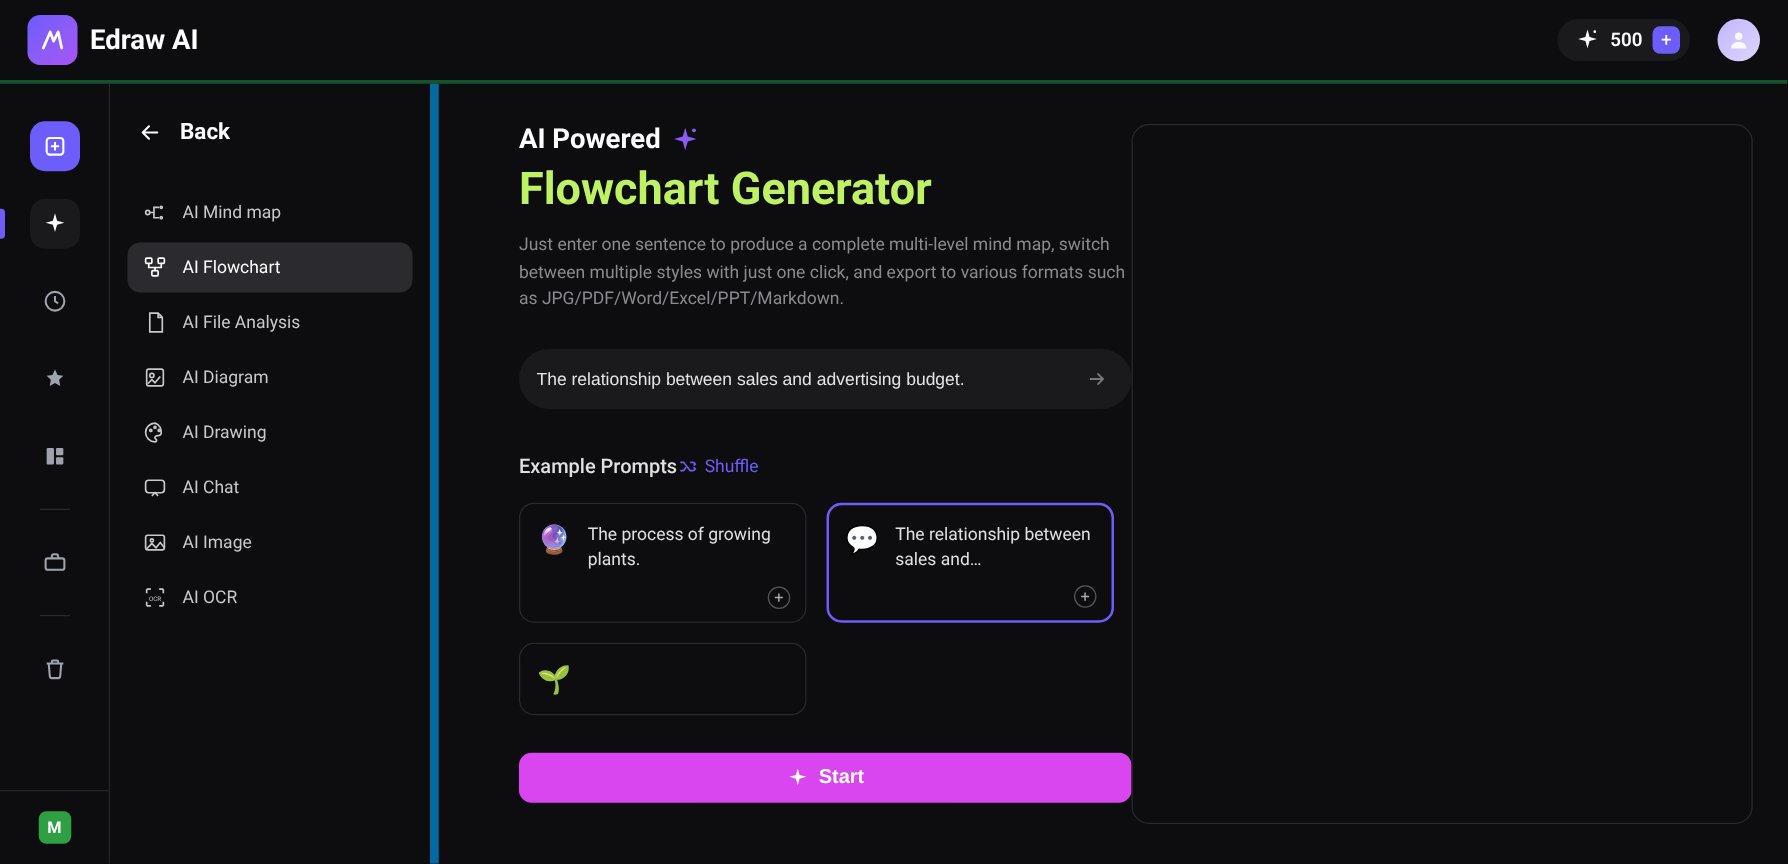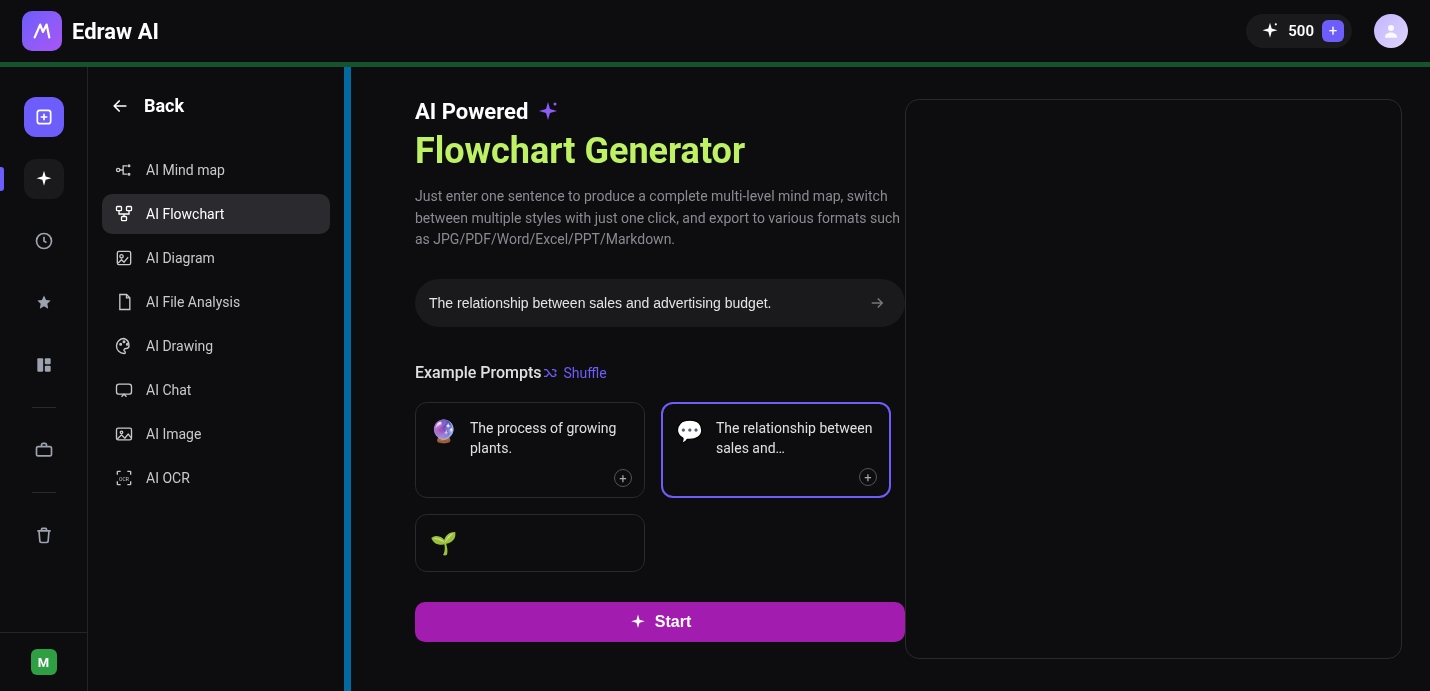--- a/index.html
+++ b/index.html
@@ -10,21 +10,21 @@
   width: 1430px;
   height: 691px;
   overflow: hidden;
 }
 .header {
   height: 67px;
   display: flex;
   align-items: center;
   justify-content: space-between;
   padding: 0 22px;
-  border-bottom: 5px solid #14532d;
+  border-bottom: 3px solid #14532d;
 }
 .brand { display: flex; align-items: center; gap: 10px; }
 .logo {
   width: 40px; height: 40px;
   border-radius: 10px;
   background: linear-gradient(135deg, #6b5cff 0%, #8b5cf6 50%, #a855f7 100%);
   display: flex; align-items: center; justify-content: center;
 }
 .brand-name { font-size: 22px; font-weight: 700; color: #fff; }
 .header-right { display: flex; align-items: center; gap: 22px; }
@@ -123,21 +123,21 @@
 .card-text { flex: 1; color: #e0e0e3; font-size: 14px; line-height: 1.4; }
 .card-plus {
   position: absolute; bottom: 10px; right: 12px;
   width: 18px; height: 18px; border: 1px solid #555; border-radius: 50%;
   display: flex; align-items: center; justify-content: center;
   color: #aaa; font-size: 13px; line-height: 1;
 }
 .card.short { height: 58px; }
 .start-btn {
   margin-top: 30px; width: 490px; height: 40px; border-radius: 10px;
-  background: #a21caf; color: #fff; font-size: 16px; font-weight: 600;
+  background: #d946ef; color: #fff; font-size: 16px; font-weight: 600;
   display: flex; align-items: center; justify-content: center; gap: 8px;
   cursor: pointer; border: none;
 }
 .preview {
   flex: 1; border: 1px solid #2a2a2d; border-radius: 14px; min-height: 560px;
 }
 .sparkle { width: 20px; height: 20px; }
 .scroll-thin::-webkit-scrollbar { width: 8px; }
 .scroll-thin::-webkit-scrollbar-thumb { background: #333; border-radius: 4px; }
 </style>
@@ -242,32 +242,32 @@
         <svg class="sb-icon" viewBox="0 0 24 24">
             <rect x="3" y="3" width="6" height="5" rx="1"></rect>
             <rect x="15" y="3" width="6" height="5" rx="1"></rect>
             <rect x="9" y="15" width="6" height="5" rx="1"></rect>
             <path d="M6 8v4h12V8M12 12v3"></path>
           </svg>
         <span>AI Flowchart</span>
       </div>
       <div class="sb-item">
         <svg class="sb-icon" viewBox="0 0 24 24">
+            <path d="M7 3h8l4 4v14H7z"></path>
+            <path d="M15 3v4h4"></path>
+          </svg>
+        <span>AI File Analysis</span>
+      </div>
+      <div class="sb-item">
+        <svg class="sb-icon" viewBox="0 0 24 24">
             <rect x="4" y="4" width="16" height="16" rx="2"></rect>
             <circle cx="9" cy="10" r="2"></circle>
             <path d="M5 18l4-4 3 3 5-6"></path>
           </svg>
         <span>AI Diagram</span>
-      </div>
-      <div class="sb-item">
-        <svg class="sb-icon" viewBox="0 0 24 24">
-            <path d="M7 3h8l4 4v14H7z"></path>
-            <path d="M15 3v4h4"></path>
-          </svg>
-        <span>AI File Analysis</span>
       </div>
       <div class="sb-item">
         <svg class="sb-icon" viewBox="0 0 24 24">
             <path d="M12 3a9 9 0 100 18c2 0 2-2 .5-3s0-3 2-3 3.5-1 3.5-3a9 9 0 00-6-9z"></path>
             <circle cx="8" cy="10" r="1"></circle>
             <circle cx="12" cy="7" r="1"></circle>
             <circle cx="16" cy="10" r="1"></circle>
           </svg>
         <span>AI Drawing</span>
       </div>

